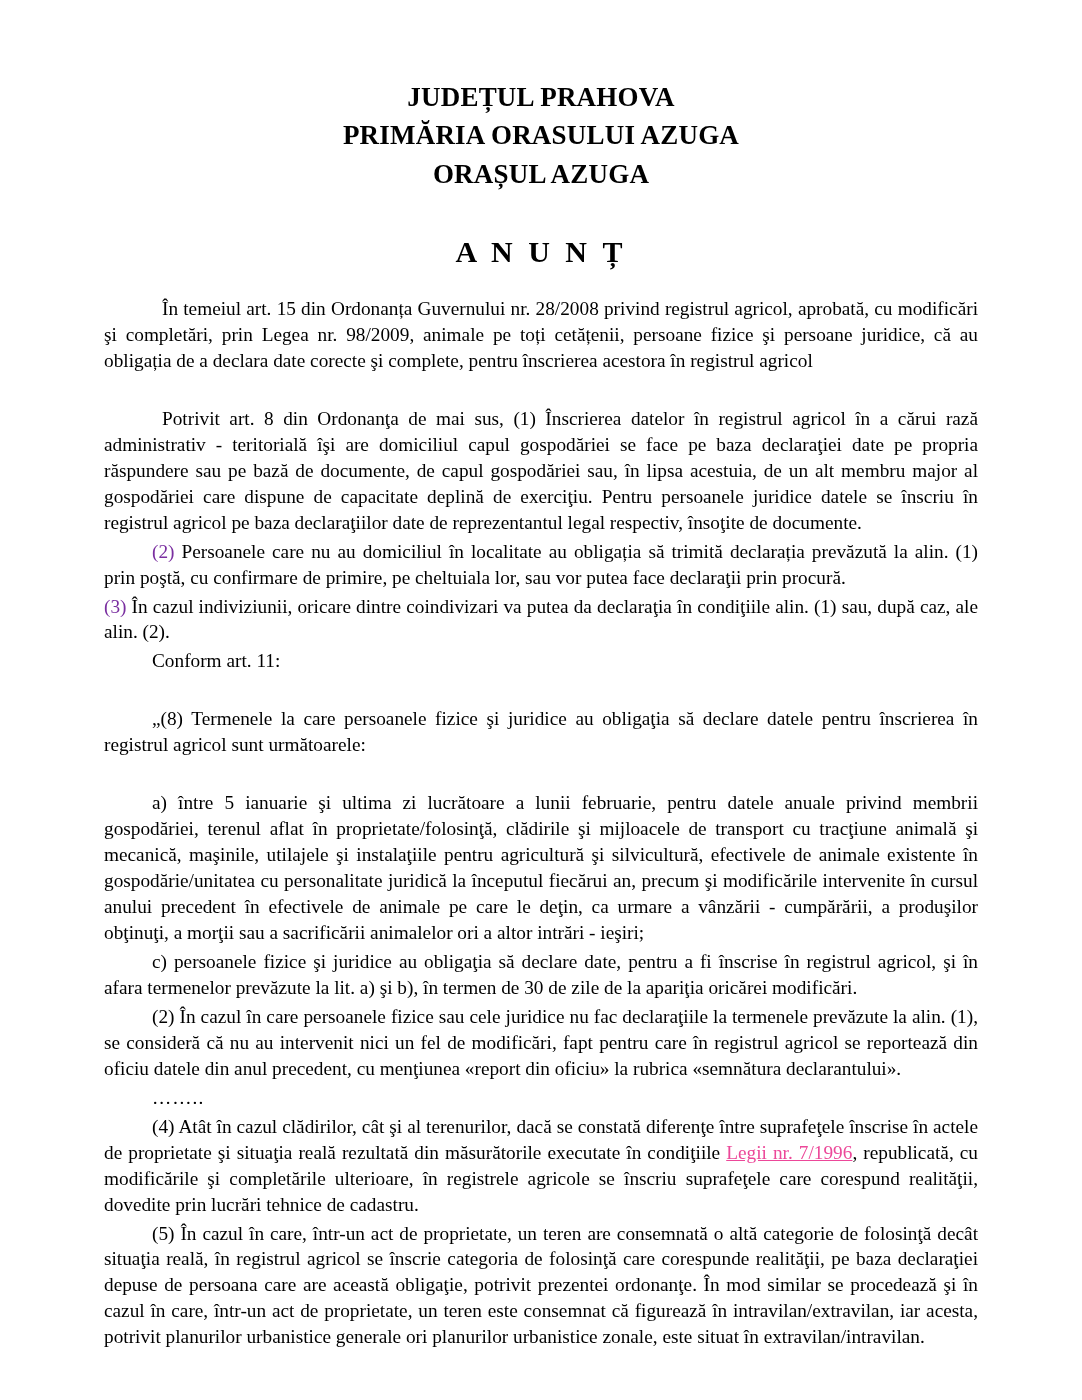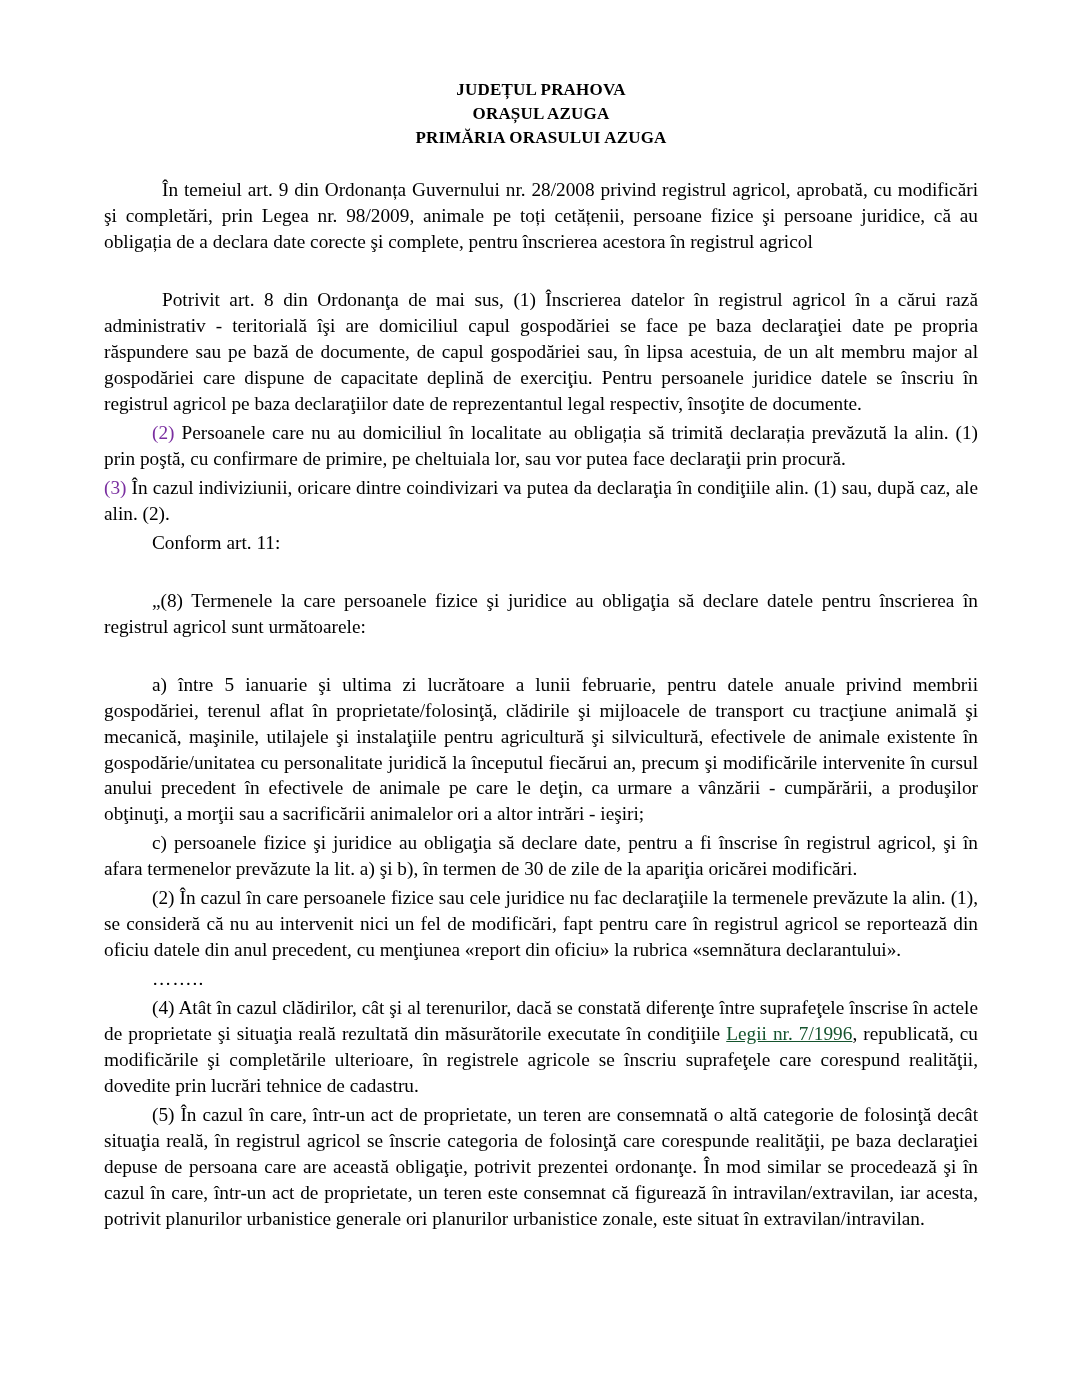--- a/index.html
+++ b/index.html
@@ -16,21 +16,21 @@
   .page {
     width: 1082px;
     min-height: 1400px;
     box-sizing: border-box;
     padding: 78px 104px 40px 104px;
     background: #ffffff;
   }
   .hdr {
     text-align: center;
     font-weight: bold;
-    font-size: 17px;
+    font-size: 27px;
     line-height: 1.42;
     letter-spacing: 0.2px;
   }
   .doc-title {
     text-align: center;
     font-weight: bold;
     font-size: 30px;
     letter-spacing: 4px;
     margin-top: 42px;
     margin-bottom: 8px;
@@ -47,38 +47,39 @@
   }
   .indent-sm {
     text-indent: 48px;
   }
   .gap-lg { margin-top: 27px; }
   .gap-md { margin-top: 32px; }
   .gap-sm { margin-top: 3px; }
   b, .b { font-weight: normal; }
   .purple { color: #7a2fa0; }
   .link {
-    color: #14532d;
+    color: #ec4899;
     text-decoration: underline;
   }
   .dots { letter-spacing: 1px; }
 </style>
 </head>
 <body>
 
 <div class="page">
 
   <div>
     <div class="hdr">JUDEȚUL PRAHOVA</div>
+    <div class="hdr">PRIMĂRIA ORASULUI AZUGA</div>
     <div class="hdr">ORAȘUL AZUGA</div>
-    <div class="hdr">PRIMĂRIA ORASULUI AZUGA</div>
   </div>
 
+  <div class="doc-title">A N U N Ț</div>
 
-  <p class="indent gap-lg"><span>În temeiul art. 9 din </span><b>Ordonanța Guvernului nr. 28/2008 privind registrul agricol,</b><span> aprobată, cu modificări şi completări, prin Legea nr. 98/2009, </span><b>animale</b><span> pe toți cetățenii, persoane fizice şi persoane juridice, că au obligația de a declara date corecte şi complete, pentru înscrierea acestora în registrul agricol</span></p>
+  <p class="indent gap-lg"><span>În temeiul art. 15 din </span><b>Ordonanța Guvernului nr. 28/2008 privind registrul agricol,</b><span> aprobată, cu modificări şi completări, prin Legea nr. 98/2009, </span><b>animale</b><span> pe toți cetățenii, persoane fizice şi persoane juridice, că au obligația de a declara date corecte şi complete, pentru înscrierea acestora în registrul agricol</span></p>
 
   <p class="indent gap-md"><b>Potrivit art. 8</b><span> din Ordonanţa de mai sus, (1) Înscrierea datelor în registrul agricol în a cărui rază administrativ - teritorială îşi are domiciliul capul gospodăriei se face pe baza declaraţiei date pe propria răspundere sau pe bază de documente, de capul gospodăriei sau, în lipsa acestuia, de un alt membru major al gospodăriei care dispune de capacitate deplină de exerciţiu. Pentru persoanele juridice datele se înscriu în registrul agricol pe baza declaraţiilor date de reprezentantul legal respectiv, însoţite de documente.</span></p>
 
   <p class="indent-sm gap-sm"><span class="purple">(2)</span><span> Persoanele care nu au domiciliul în localitate au obligația să trimită declarația prevăzută la alin. (1) prin poştă, cu confirmare de primire, pe cheltuiala lor, sau vor putea face declaraţii prin procură.</span></p>
 
   <p class="gap-sm"><span class="purple">(3)</span><span> În cazul indiviziunii, oricare dintre coindivizari va putea da declaraţia în condiţiile alin. (1) sau, după caz, ale alin. (2).</span></p>
 
   <p class="indent-sm gap-sm"><b>Conform art. 11:</b></p>
 
   <p class="indent-sm gap-md">„(8) Termenele la care persoanele fizice şi juridice au obligaţia să declare datele pentru înscrierea în registrul agricol sunt următoarele:</p>

